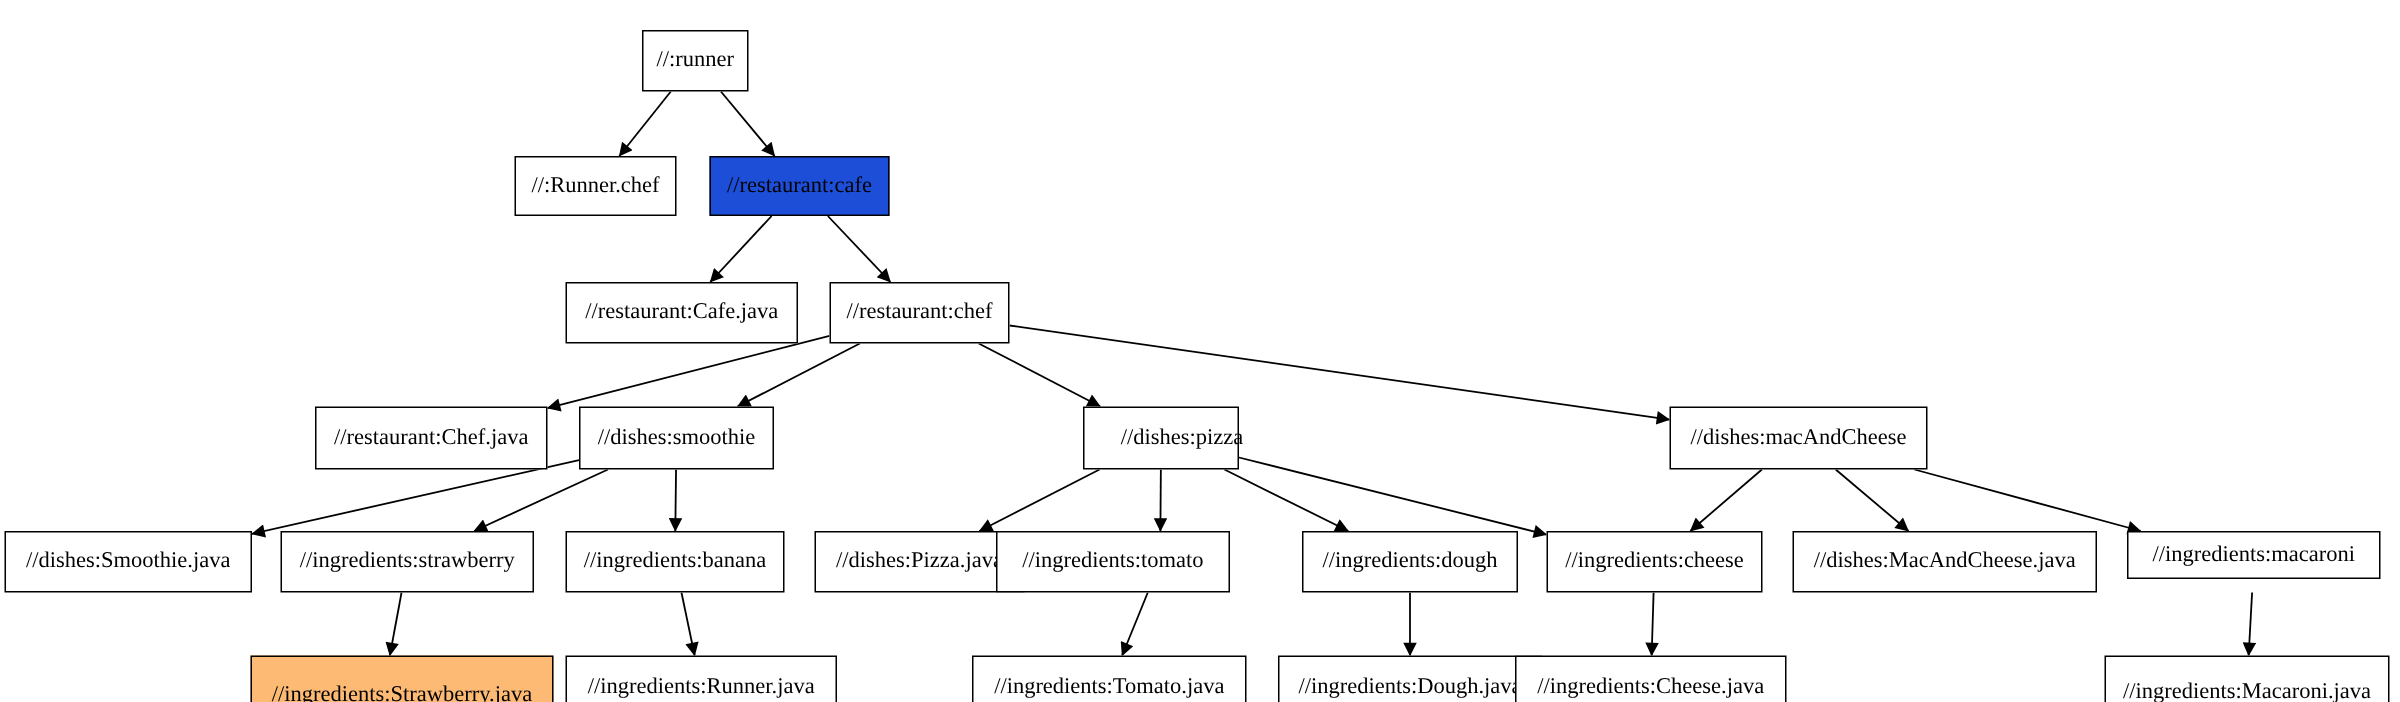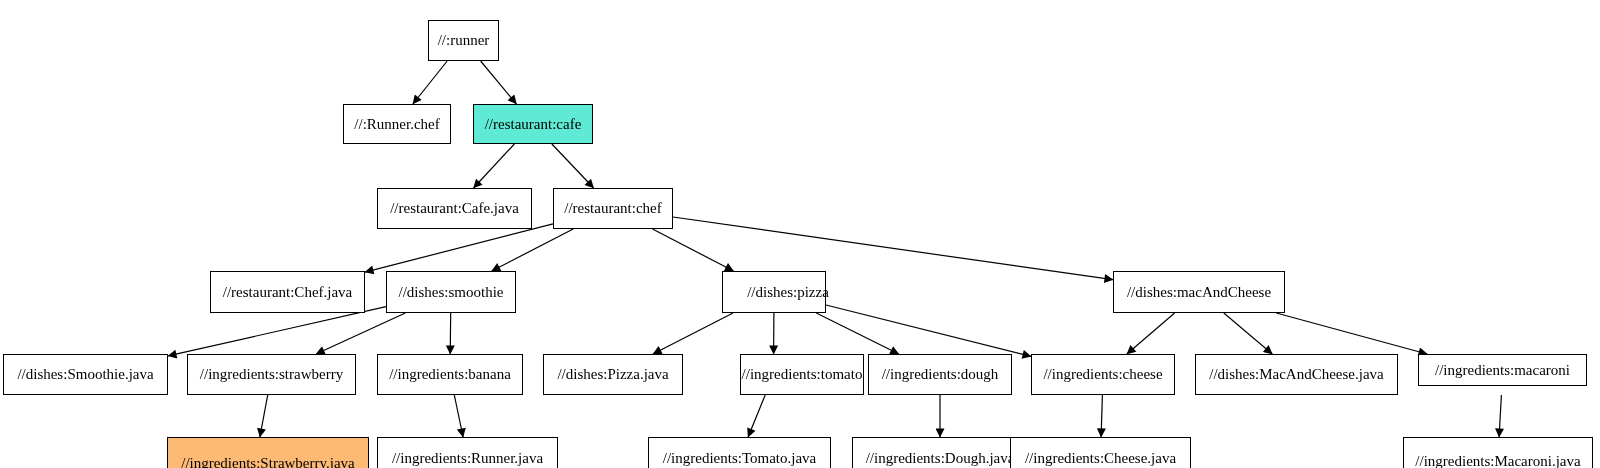--- a/index.html
+++ b/index.html
@@ -67,32 +67,32 @@
       <line x1="267.7" y1="379.0" x2="259.9" y2="421.0" stroke="#000000" stroke-width="1.2" marker-end="url(#arrow)"></line>
       <line x1="454.3" y1="379.0" x2="463.1" y2="421.0" stroke="#000000" stroke-width="1.2" marker-end="url(#arrow)"></line>
       <line x1="765.2" y1="379.0" x2="748.1" y2="421.0" stroke="#000000" stroke-width="1.2" marker-end="url(#arrow)"></line>
       <line x1="940.0" y1="379.0" x2="940.0" y2="421.0" stroke="#000000" stroke-width="1.2" marker-end="url(#arrow)"></line>
       <line x1="1102.4" y1="379.0" x2="1101.1" y2="421.0" stroke="#000000" stroke-width="1.2" marker-end="url(#arrow)"></line>
       <line x1="1501.4" y1="379.0" x2="1499.1" y2="421.0" stroke="#000000" stroke-width="1.2" marker-end="url(#arrow)"></line>
     </svg>
 
 <div class="node" style="left: 428px; top: 4px; width: 71px; height: 41px; background: rgb(255, 255, 255); border-color: rgb(0, 0, 0);">//:runner</div>
     <div class="node" style="left: 343px; top: 88px; width: 108px; height: 40px; background: rgb(255, 255, 255); border-color: rgb(0, 0, 0);">//:Runner.chef</div>
-    <div class="node" style="left: 473px; top: 88px; width: 120px; height: 40px; background: #5eead4; border-color: rgb(0, 0, 0);">//restaurant:cafe</div>
+    <div class="node" style="left: 473px; top: 88px; width: 120px; height: 40px; background: #1d4ed8; border-color: rgb(0, 0, 0);">//restaurant:cafe</div>
     <div class="node" style="left: 377px; top: 172px; width: 155px; height: 41px; background: rgb(255, 255, 255); border-color: rgb(0, 0, 0);">//restaurant:Cafe.java</div>
     <div class="node" style="left: 553px; top: 172px; width: 120px; height: 41px; background: rgb(255, 255, 255); border-color: rgb(0, 0, 0);">//restaurant:chef</div>
     <div class="node" style="left: 210px; top: 255px; width: 155px; height: 42px; background: rgb(255, 255, 255); border-color: rgb(0, 0, 0);">//restaurant:Chef.java</div>
     <div class="node" style="left: 386px; top: 255px; width: 130px; height: 42px; background: rgb(255, 255, 255); border-color: rgb(0, 0, 0);">//dishes:smoothie</div>
     <div class="node" style="left: 722px; top: 255px; width: 104px; height: 42px; background: rgb(255, 255, 255); border-color: rgb(0, 0, 0); padding-left: 28px;">//dishes:pizza</div>
     <div class="node" style="left: 1113px; top: 255px; width: 172px; height: 42px; background: rgb(255, 255, 255); border-color: rgb(0, 0, 0);">//dishes:macAndCheese</div>
     <div class="node" style="left: 3px; top: 338px; width: 165px; height: 41px; background: rgb(255, 255, 255); border-color: rgb(0, 0, 0);">//dishes:Smoothie.java</div>
     <div class="node" style="left: 187px; top: 338px; width: 169px; height: 41px; background: rgb(255, 255, 255); border-color: rgb(0, 0, 0);">//ingredients:strawberry</div>
     <div class="node" style="left: 377px; top: 338px; width: 146px; height: 41px; background: rgb(255, 255, 255); border-color: rgb(0, 0, 0); text-align: center;">//ingredients:banana</div>
     <div class="node" style="left: 543px; top: 338px; width: 140px; height: 41px; background: rgb(255, 255, 255); border-color: rgb(0, 0, 0);">//dishes:Pizza.java</div>
-    <div class="node" style="left: 740px; top: 338px; width: 124px; height: 41px; background: rgb(255, 255, 255); border-color: rgb(0, 0, 0);">//ingredients:tomato</div>
+    <div class="node" style="left: 664px; top: 338px; width: 156px; height: 41px; background: rgb(255, 255, 255); border-color: rgb(0, 0, 0);">//ingredients:tomato</div>
     <div class="node" style="left: 868px; top: 338px; width: 144px; height: 41px; background: rgb(255, 255, 255); border-color: rgb(0, 0, 0);">//ingredients:dough</div>
     <div class="node" style="left: 1031px; top: 338px; width: 144px; height: 41px; background: rgb(255, 255, 255); border-color: rgb(0, 0, 0);">//ingredients:cheese</div>
     <div class="node" style="left: 1195px; top: 338px; width: 203px; height: 41px; background: rgb(255, 255, 255); border-color: rgb(0, 0, 0);">//dishes:MacAndCheese.java</div>
     <div class="node" style="left: 1418px; top: 338px; width: 169px; height: 32px; background: rgb(255, 255, 255); border-color: rgb(0, 0, 0);">//ingredients:macaroni</div>
     <div class="node" style="left: 167px; top: 421px; width: 202px; height: 53px; background: #fdba74; border-color: rgb(0, 0, 0);">//ingredients:Strawberry.java</div>
     <div class="node" style="left: 377px; top: 421px; width: 181px; height: 42px; background: rgb(255, 255, 255); border-color: rgb(0, 0, 0);">//ingredients:Runner.java</div>
     <div class="node" style="left: 648px; top: 421px; width: 183px; height: 42px; background: rgb(255, 255, 255); border-color: rgb(0, 0, 0);">//ingredients:Tomato.java</div>
     <div class="node" style="left: 852px; top: 421px; width: 176px; height: 42px; background: rgb(255, 255, 255); border-color: rgb(0, 0, 0);">//ingredients:Dough.java</div>
     <div class="node" style="left: 1010px; top: 421px; width: 181px; height: 42px; background: rgb(255, 255, 255); border-color: rgb(0, 0, 0);">//ingredients:Cheese.java</div>
     <div class="node" style="left: 1403px; top: 421px; width: 190px; height: 48px; background: rgb(255, 255, 255); border-color: rgb(0, 0, 0);">//ingredients:Macaroni.java</div>

